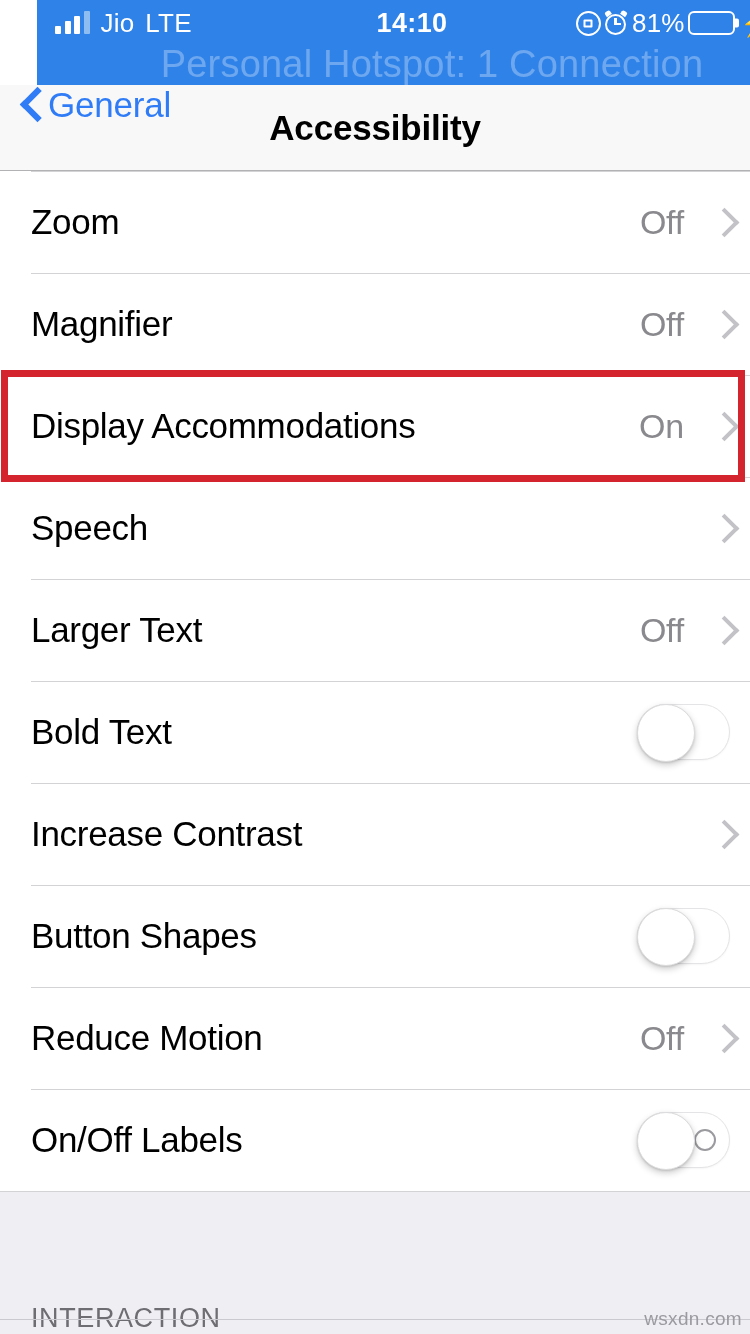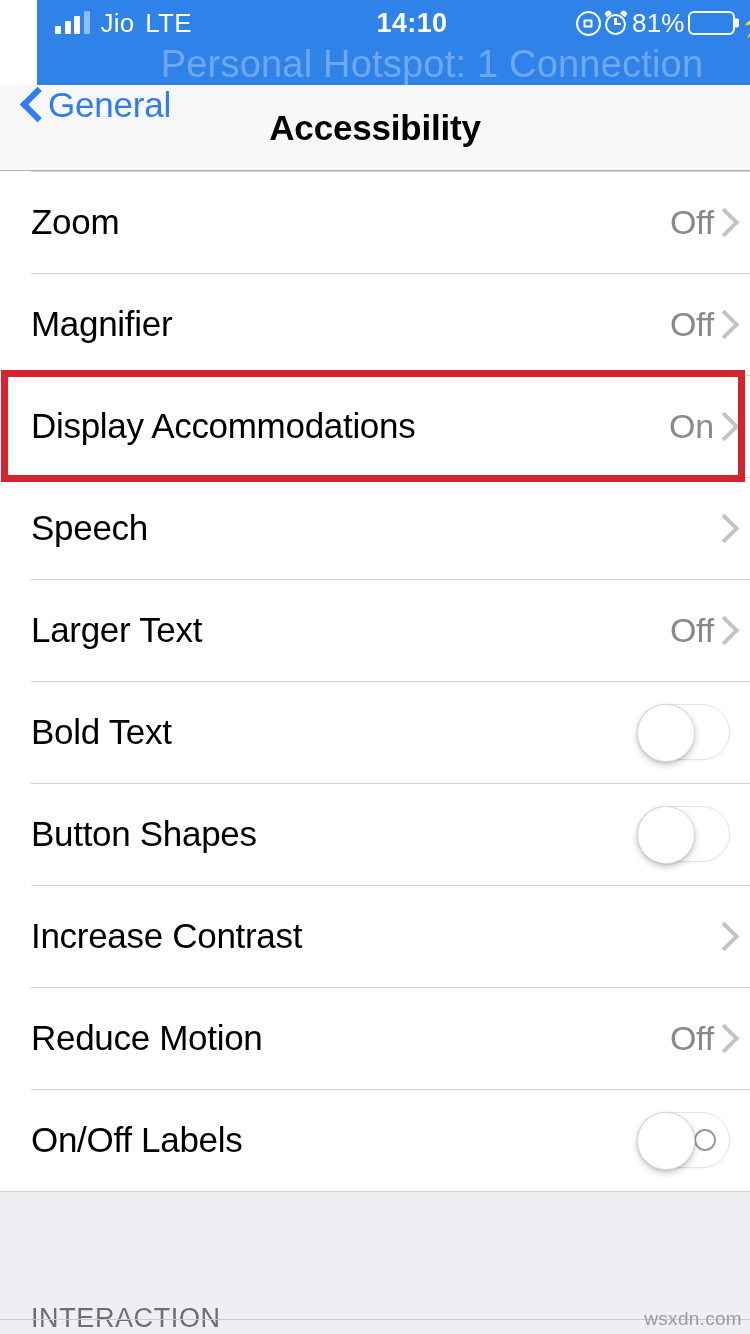--- a/index.html
+++ b/index.html
@@ -134,21 +134,21 @@
     content:""; position:absolute; left:31px; right:0; top:0;
     height:1px; background:#d3d3d6;
   }
   .row-top-sep {
     position:absolute; left:31px; right:0; top:0; height:1px; background:#d3d3d6;
   }
   .row-label {
     font-size:35px; color:#000000; letter-spacing:-0.3px;
     flex:1;
   }
-  .row-right { display:flex; align-items:center; gap:0; }
+  .row-right { display:flex; align-items:center; gap:30px; }
   .row-value { font-size:34px; color:#8a8a8e; letter-spacing:-0.2px; }
   .chev-right {
     position:relative; display:block; width:16px; height:30px;
   }
   .chev-right::before {
     content:""; position:absolute; left:0px; top:5px;
     width:17px; height:17px;
     border-top:4.5px solid #c3c3c7; border-right:4.5px solid #c3c3c7;
     transform:rotate(45deg);
   }
@@ -295,31 +295,31 @@
       </div>
       <div class="row">
         <div class="row-label">Bold Text</div>
         <div class="row-right">
           <span class="toggle">
             <span class="knob"></span>
           </span>
         </div>
       </div>
       <div class="row">
+        <div class="row-label">Increase Contrast</div>
+        <div class="row-right">
+          <span class="chev-right"></span>
+        </div>
+      </div>
+      <div class="row">
         <div class="row-label">Button Shapes</div>
         <div class="row-right">
           <span class="toggle">
             <span class="knob"></span>
           </span>
-        </div>
-      </div>
-      <div class="row">
-        <div class="row-label">Increase Contrast</div>
-        <div class="row-right">
-          <span class="chev-right"></span>
         </div>
       </div>
       <div class="row">
         <div class="row-label">Reduce Motion</div>
         <div class="row-right">
           <span class="row-value">Off</span>
           <span class="chev-right"></span>
         </div>
       </div>
       <div class="row">

